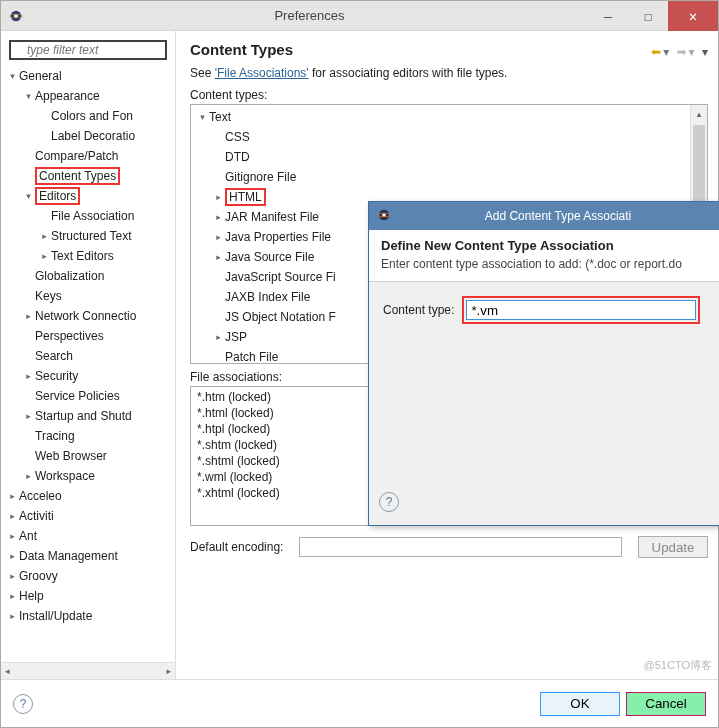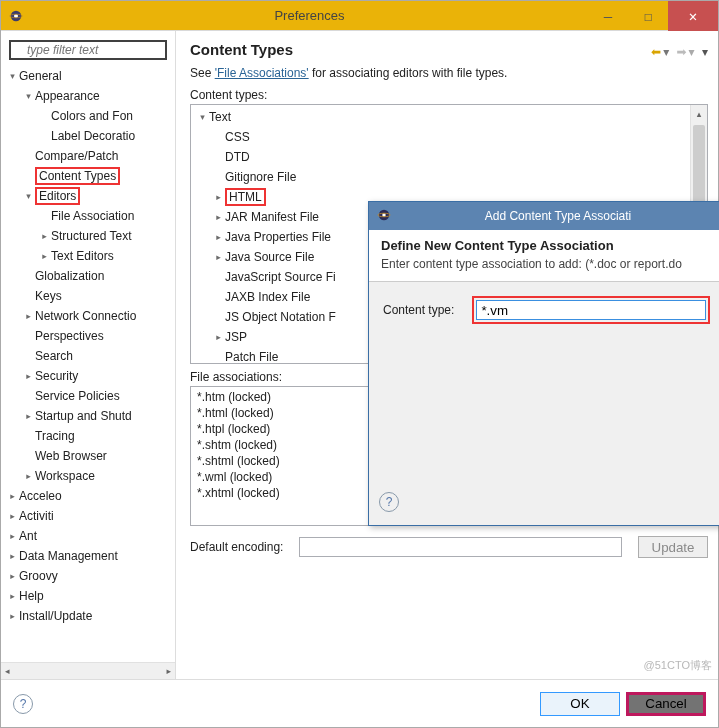--- a/index.html
+++ b/index.html
@@ -1,19 +1,19 @@
 <!DOCTYPE html>
 <html><head>
 <meta charset="utf-8">
 <style>
   * { box-sizing: border-box; }
   html, body { margin:0; padding:0; font-family: "Segoe UI", Tahoma, sans-serif; font-size:12px; color:#222; background:#fff; }
   .window { width:719px; height:728px; border:1px solid #aaa; position:relative; display:flex; flex-direction:column; background:#fff;}
   
-  .titlebar { height:30px; background:#eab308; display:flex; align-items:center; border-bottom:1px solid #d9d9d9;}
+  .titlebar { height:30px; background:#e5e5e5; display:flex; align-items:center; border-bottom:1px solid #d9d9d9;}
   .titlebar .icon-slot { width:30px; display:flex; align-items:center; justify-content:center;}
   .titlebar .title { flex:1; text-align:center; font-size:13px; color:#444;}
   .titlebar .win-buttons { display:flex;}
   .win-btn { width:40px; height:30px; display:flex; align-items:center; justify-content:center; font-family:monospace; font-size:14px; color:#555;}
   .win-btn.close { background:#c75050; color:#fff; width:50px;}
   
   .body-area { flex:1; display:flex; overflow:hidden; }
   .left-pane { width:175px; border-right:1px solid #ddd; display:flex; flex-direction:column; padding:5px 0 0 0;}
   .filter-box { margin:4px 8px 4px 8px;}
   .filter-box input { width:100%; border:2px solid #404040; padding:2px 16px; font-style:italic; color:#888; font-size:12px; height:20px;}
@@ -36,32 +36,32 @@
   .content-tree-box .tree-node .label {}
   .fa-label { margin-top:6px;}
   .fa-box { border:1px solid #abadb3; height:140px; overflow:auto; padding:2px 6px; line-height:16px;}
   .encoding-row { display:flex; align-items:center; margin-top:10px; gap:16px;}
   .encoding-row input { flex:1; border:1px solid #abadb3; height:20px; padding:2px 4px;}
   .encoding-row button { width:70px; height:22px; border:1px solid #adadad; background:#efefef; color:#8a8a8a;}
   
   .bottom-bar { height:48px; border-top:1px solid #ddd; display:flex; align-items:center; padding:0 12px; justify-content:space-between;}
   .help-circle { width:20px; height:20px; border:1px solid #8899aa; border-radius:50%; display:flex; align-items:center; justify-content:center; color:#5577aa; font-size:12px; cursor:pointer;}
   .dlg-buttons { display:flex; gap:6px;}
-  .dlg-buttons button { width:80px; height:24px; border:3px solid #be185d; background:#737373;}
+  .dlg-buttons button { width:80px; height:24px; border:1px solid #be185d; background:#86efac;}
   .dlg-buttons button.primary { border:1px solid #3399ff; background:#eaf3fb;}
   
   .modal { position:absolute; left:367px; top:200px; width:360px; height:325px; border:1px solid #3a6ea5; background:#f0f0f0; box-shadow:2px 2px 6px rgba(0,0,0,.25); display:flex; flex-direction:column; overflow:hidden;}
   .modal .m-title { height:28px; background:#5c84b1; color:#fff; display:flex; align-items:center; padding:0 8px; font-size:12px;}
   .modal .m-title .icon { margin-right:6px;}
   .modal .m-title .txt { flex:1; text-align:center;}
   .modal .m-head { background:#fff; padding:8px 12px 10px 12px; border-bottom:1px solid #ccc;}
   .modal .m-head h3 { margin:0 0 4px 0; font-size:13px; font-weight:bold;}
   .modal .m-head p { margin:0; font-size:12px; color:#444;}
   .modal .m-body { padding:14px 14px; flex:1;}
-  .m-body .field-row { display:flex; align-items:center; gap:18px;}
+  .m-body .field-row { display:flex; align-items:center; gap:8px;}
   .m-body label { }
   .m-body .boxed-input { border:2px solid #ee3333; padding:2px;}
   .m-body input { width:230px; height:20px; border:1px solid #3a8fe0; padding:2px 4px; background:#fff;}
   .modal .m-foot { height:46px; display:flex; align-items:center; justify-content:space-between; padding:0 10px;}
   .modal .m-foot button { width:80px; height:24px; border:1px solid #adadad; background:#f0f0f0;}
   .scrollbar-v { position:absolute; right:0; top:0; bottom:0; width:17px; background:#f0f0f0; border-left:1px solid #e1e1e1;}
   .scrollbar-v .thumb { position:absolute; left:2px; right:2px; top:2px; height:40px; background:#cdcdcd; border-radius:2px;}
   .scrollbar-v .arrow-up, .scrollbar-v .arrow-dn { position:absolute; left:0; right:0; height:17px; display:flex; align-items:center; justify-content:center; font-size:9px; color:#666;}
   .scrollbar-v .arrow-up{ top:0;} .scrollbar-v .arrow-dn{ bottom:0;}
   .left-scroll { border-top:1px solid #e1e1e1; height:17px; background:#f0f0f0; display:flex; align-items:center; justify-content:space-between; font-size:9px; color:#666; padding:0 4px;}

